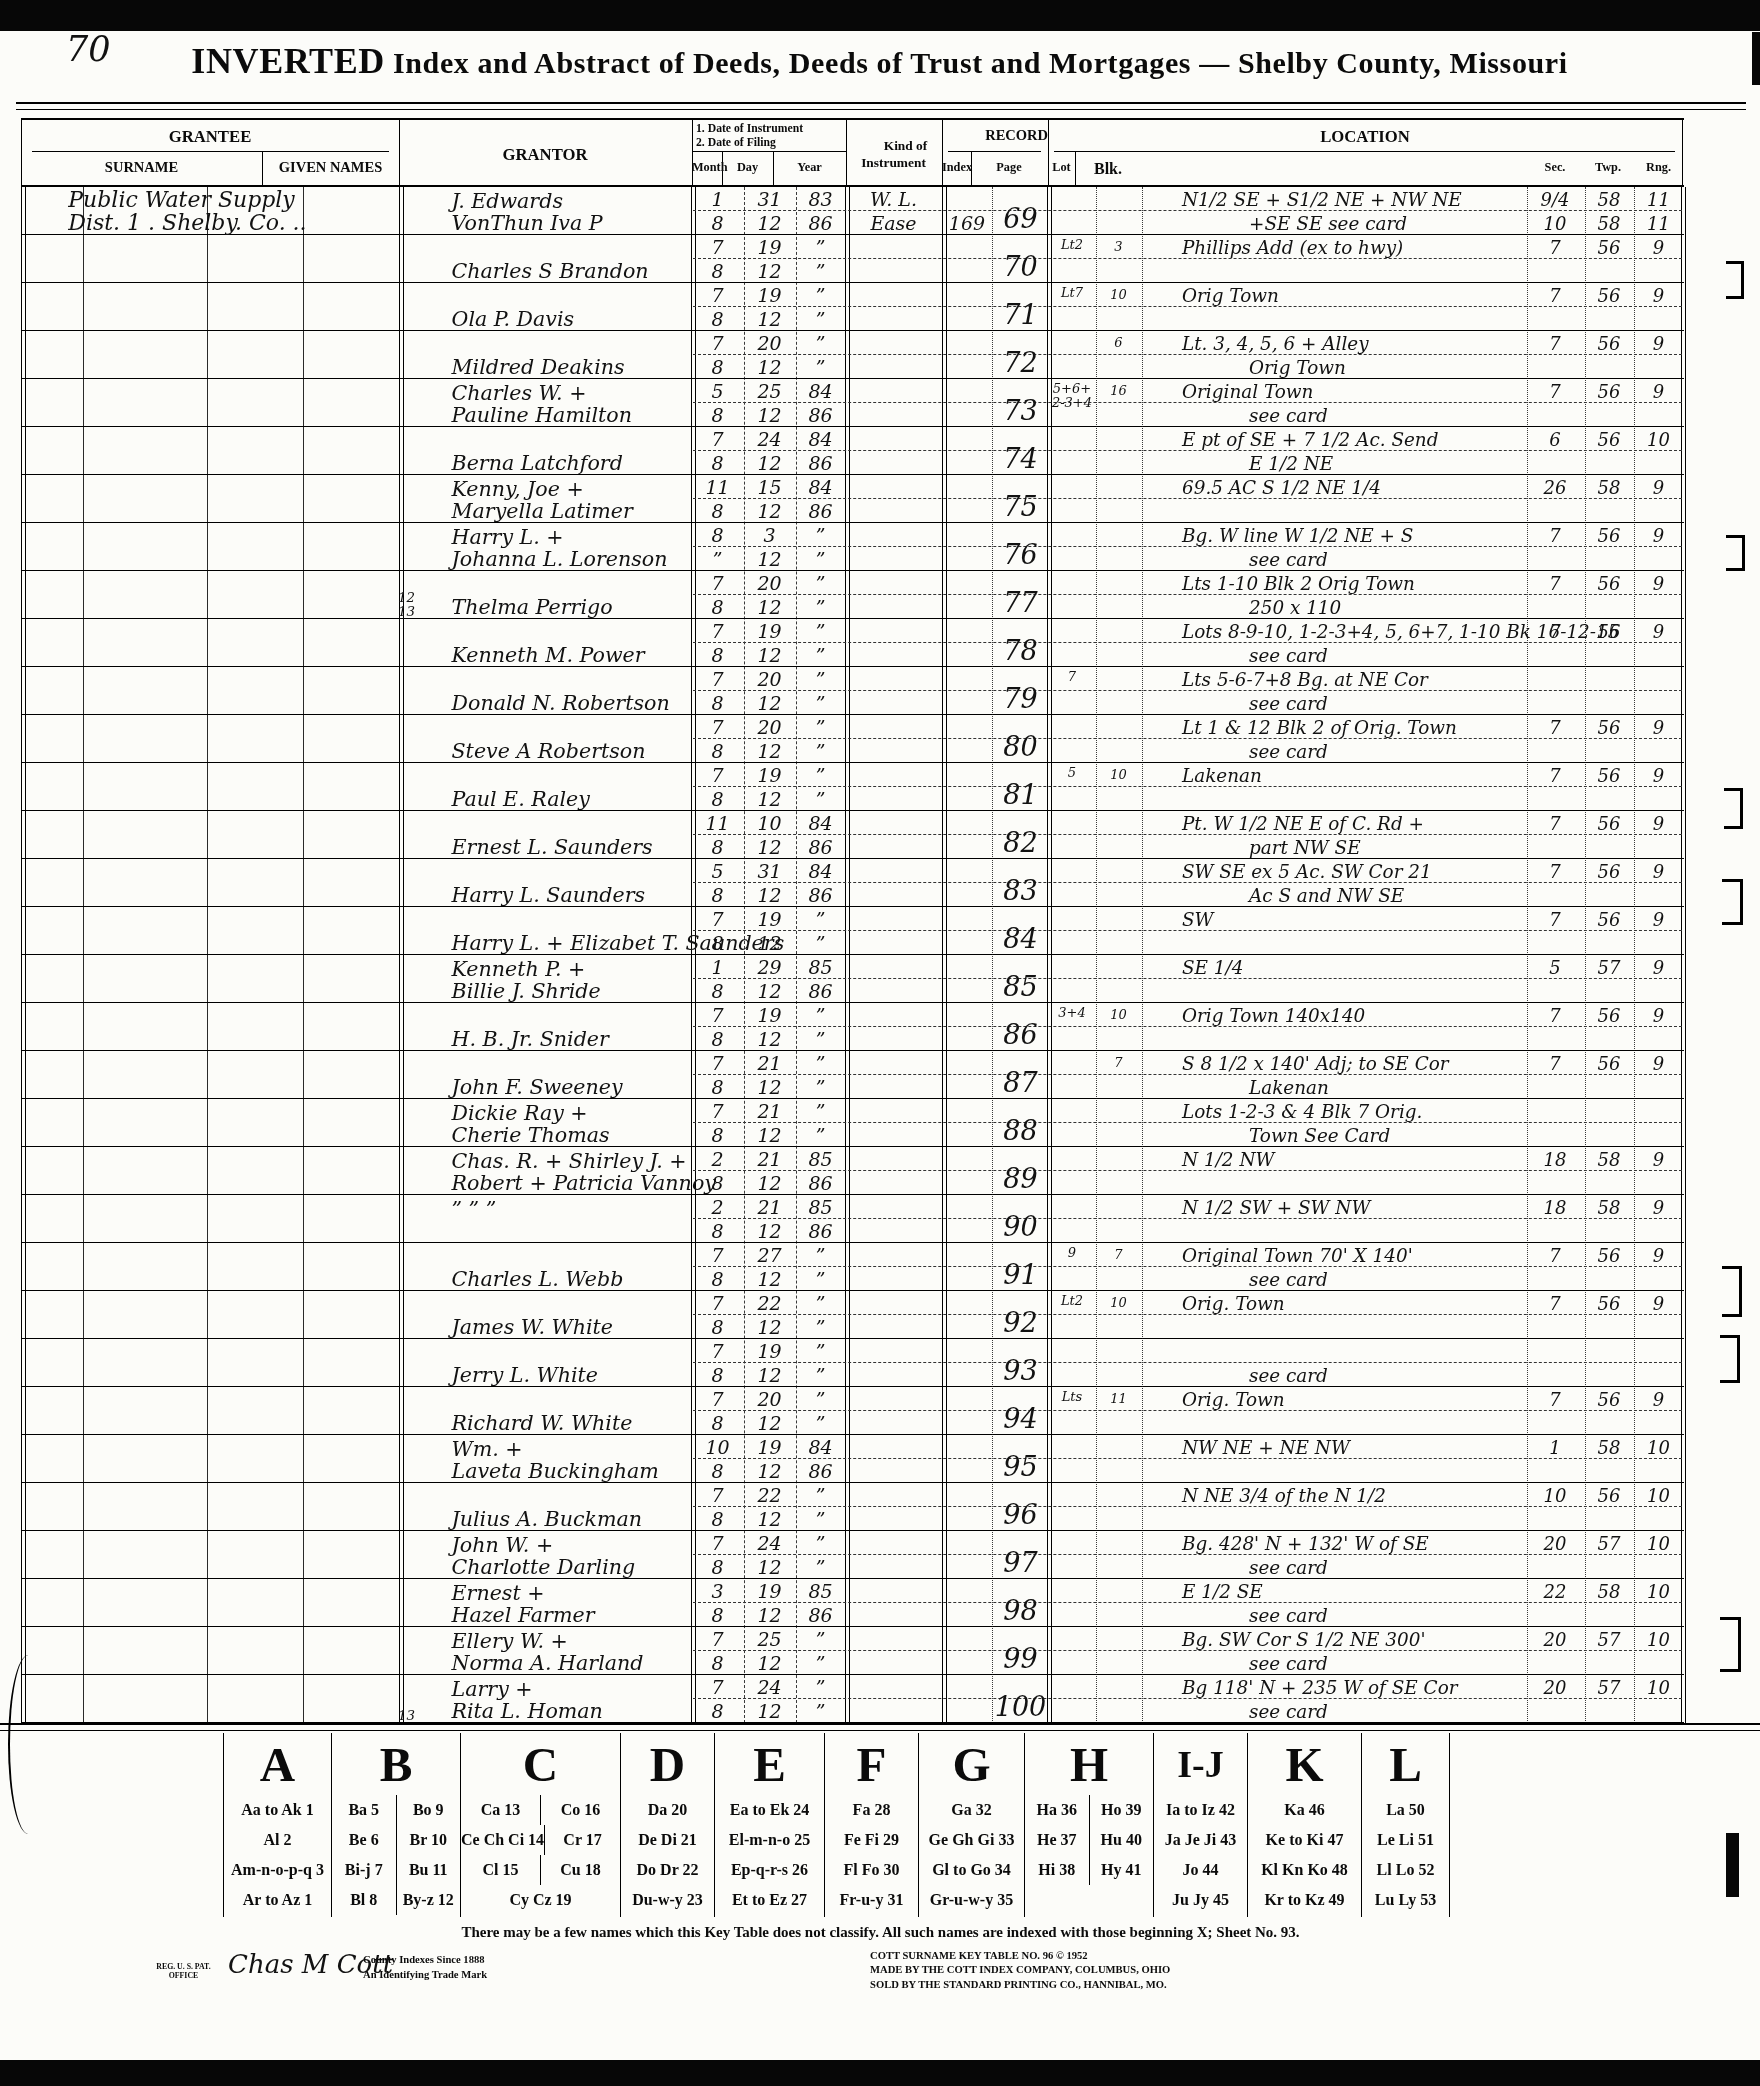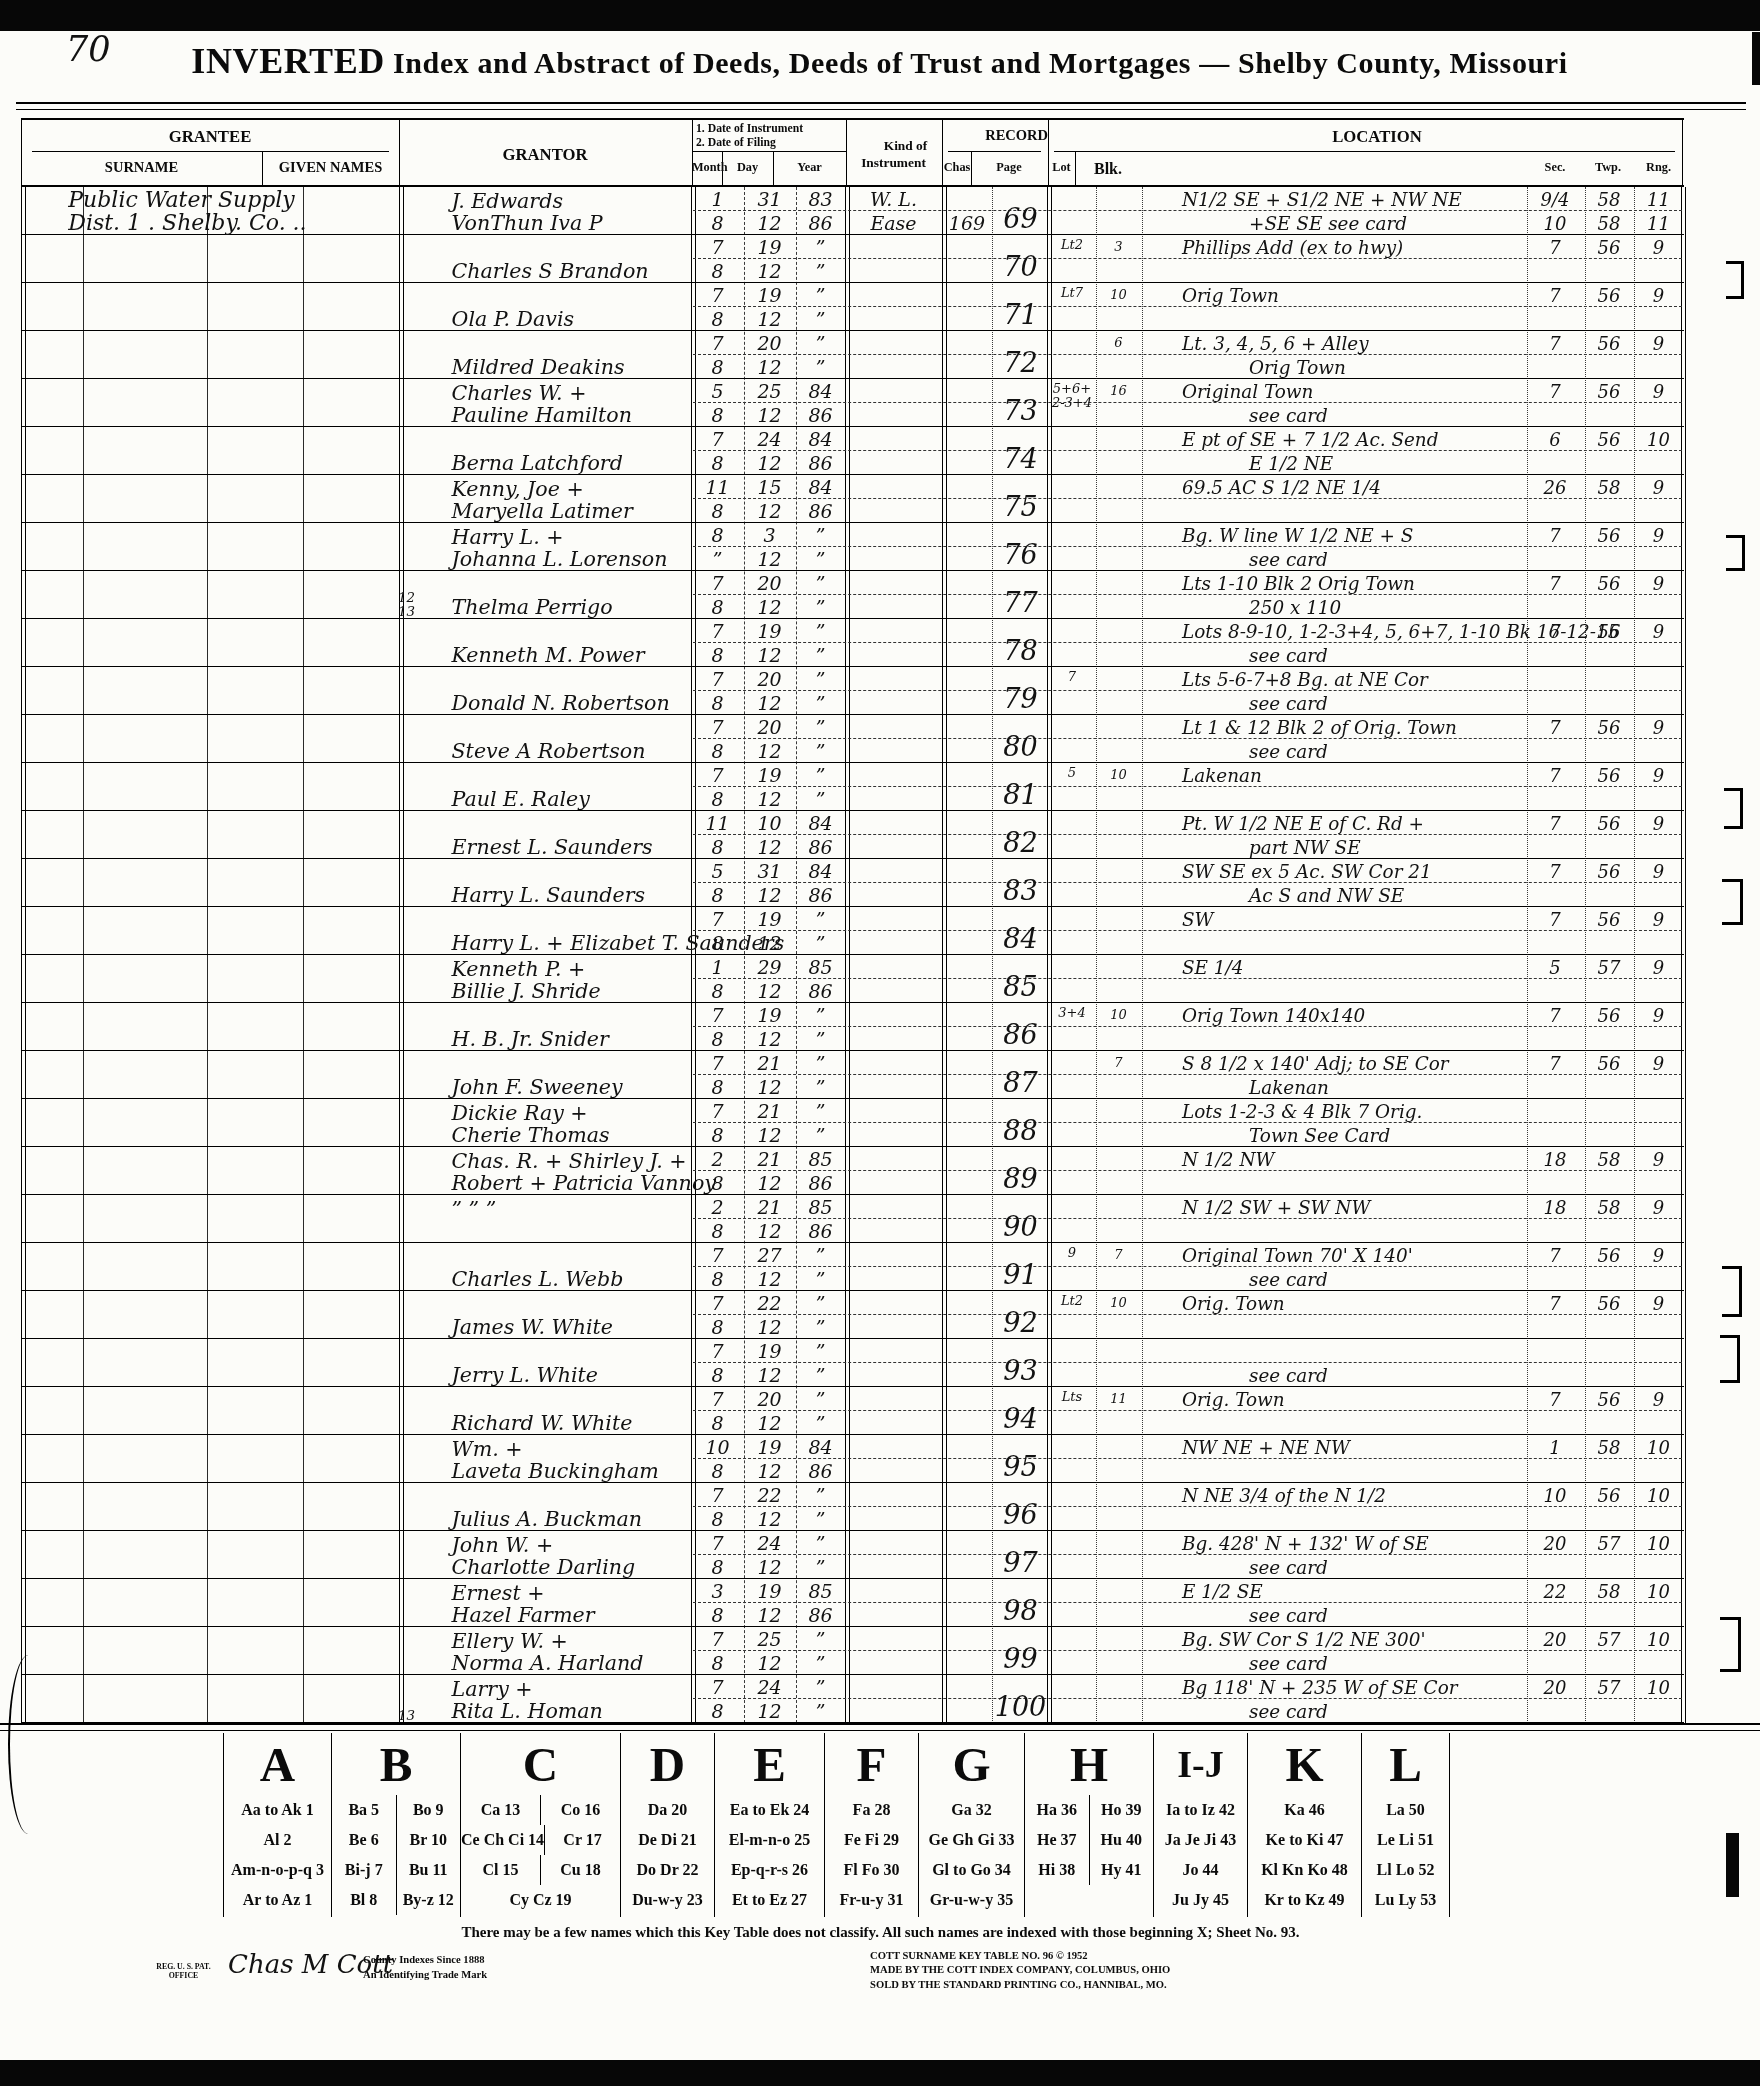--- a/index.html
+++ b/index.html
@@ -128,23 +128,23 @@
     <div class="hl" style="left:675px;width:147px;top:2px;font-size:11.7px;text-align:left;">1. Date of Instrument</div>
     <div class="hl" style="left:675px;width:147px;top:15.6px;font-size:11.7px;text-align:left;">2. Date of Filing</div>
     <div class="hline" style="left:671px;top:31px;width:155px;"></div>
     <div class="hl" style="left:671px;width:31px;top:40px;font-size:12.3px;">Month</div>
     <div class="hl" style="left:701px;width:51px;top:40px;font-size:12.3px;">Day</div>
     <div class="hl" style="left:752px;width:73px;top:40px;font-size:12.3px;">Year</div>
     <div class="hl" style="left:825px;width:119px;top:18px;font-size:13.4px;">Kind of</div>
     <div class="hl" style="left:825px;width:95px;top:35px;font-size:13.4px;">Instrument</div>
     <div class="hl" style="left:921px;width:106px;top:6.7px;font-size:14.5px;text-align:right;">RECORD</div>
     <div class="hline" style="left:927px;top:31px;width:93px;"></div>
-    <div class="hl" style="left:921px;width:30px;top:40px;font-size:12.3px;">Chas</div>
+    <div class="hl" style="left:921px;width:30px;top:40px;font-size:12.3px;">Index</div>
     <div class="hl" style="left:950px;width:76px;top:40px;font-size:12.3px;">Page</div>
-    <div class="hl" style="left:1027px;width:634px;top:6.7px;font-size:16.7px;margin-left:12px;">LOCATION</div>
+    <div class="hl" style="left:1027px;width:634px;top:6.7px;font-size:16.7px;">LOCATION</div>
     <div class="hline" style="left:1033px;top:31px;width:621px;"></div>
     <div class="hl" style="left:1027px;width:27px;top:40px;font-size:12.3px;">Lot</div>
     <div class="hl" style="left:1054px;width:45px;top:40px;font-size:16px;text-align:left;padding-left:19px;">Blk.</div>
     <div class="hl" style="left:1506px;width:56px;top:40px;font-size:12.3px;">Sec.</div>
     <div class="hl" style="left:1562px;width:50px;top:40px;font-size:12.3px;">Twp.</div>
     <div class="hl" style="left:1613px;width:49px;top:40px;font-size:12.3px;">Rng.</div>
   </div>
 
   <div class="tbody">
       <div class="vl vl-dbl" style="left: 0px;"></div>

